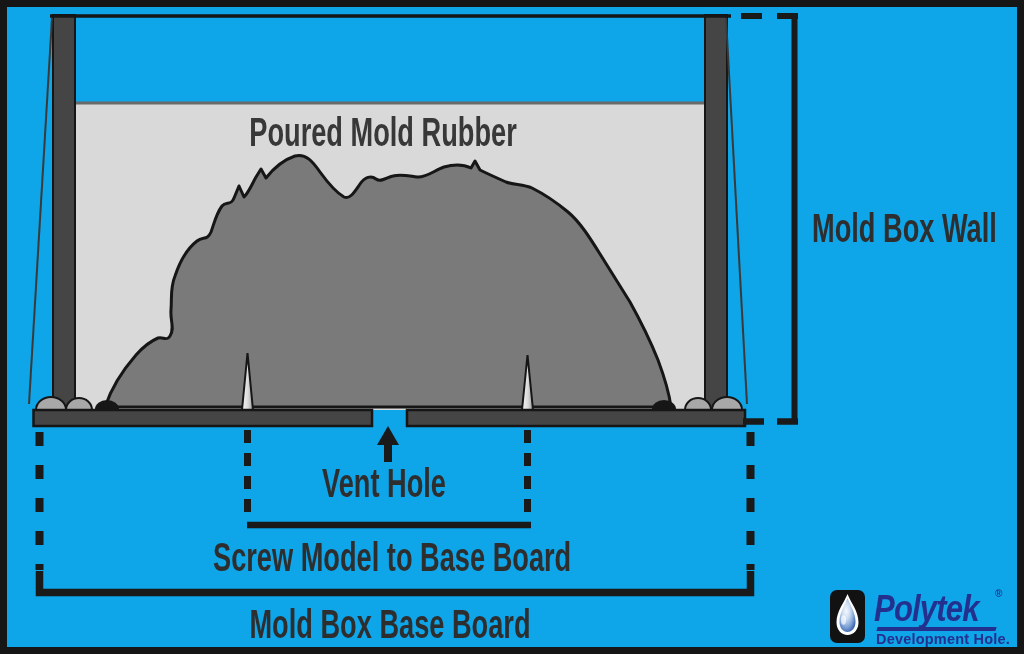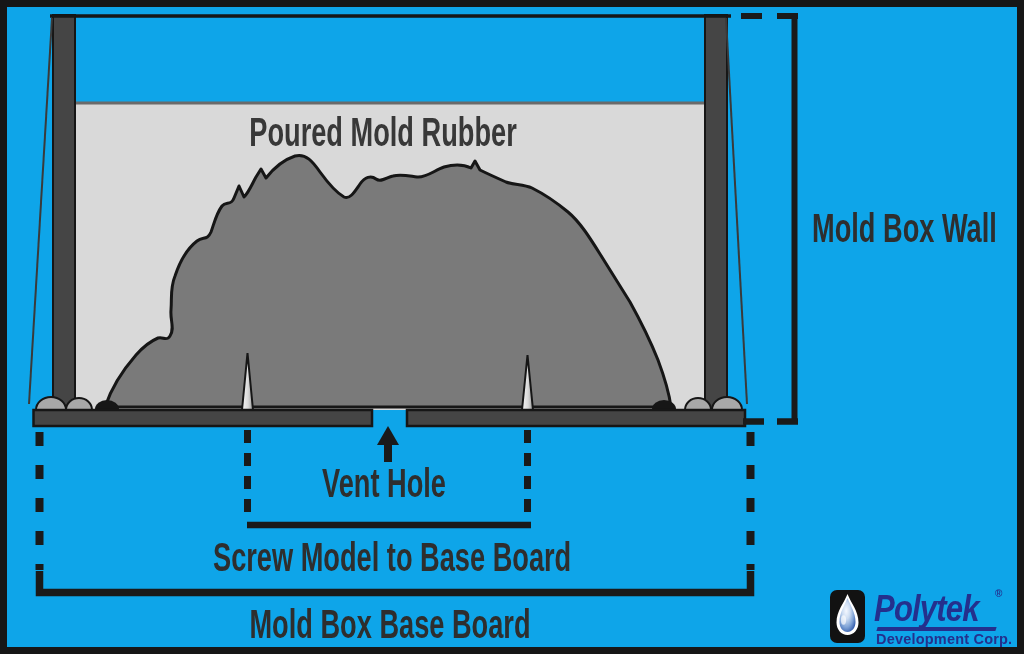--- a/index.html
+++ b/index.html
@@ -127,17 +127,17 @@
       <rect x="0" y="0" width="35" height="53" rx="7" fill="#121212"></rect>
       <path d="M17.5,4 C14,13 6.5,21 6.5,32.5 C6.5,39.5 11.4,45 17.5,45
                C23.6,45 28.5,39.5 28.5,32.5 C28.5,21 21,13 17.5,4 Z" fill="#ffffff"></path>
       <path d="M17.5,8 C14.6,15.5 9.5,22.5 9.5,32 C9.5,37.8 13,42 17.5,42
                C22,42 25.5,37.8 25.5,32 C25.5,22.5 20.4,15.5 17.5,8 Z" fill="url(#gDrop)"></path>
       <ellipse cx="13.5" cy="30" rx="2.6" ry="4.8" fill="#ffffff" opacity="0.65"></ellipse>
     </svg>
     <div class="logo-name">Polytek</div>
     <div class="logo-reg">®</div>
     <div class="logo-rule"></div>
-    <div class="logo-sub">Development Corp.</div>
+    <div class="logo-sub">Development Hole.</div>
   </div>
 
   <div class="frame"></div>
 </div>
 
 </body></html>

